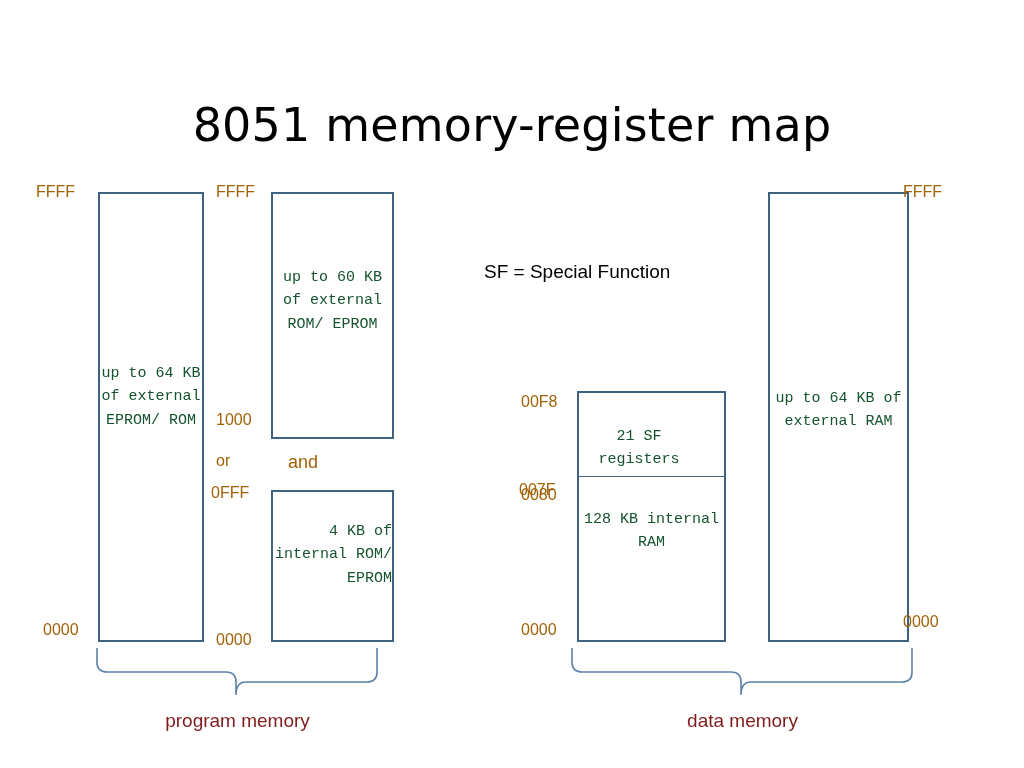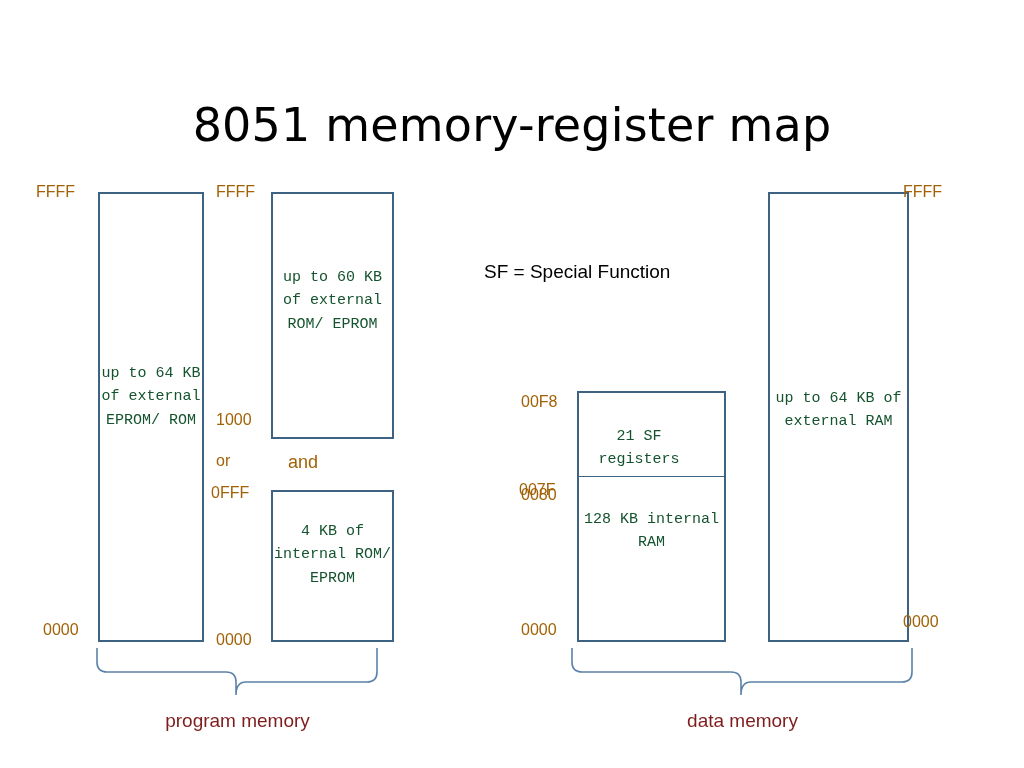--- a/index.html
+++ b/index.html
@@ -87,21 +87,21 @@
   <div class="box-text" style="left:100px; top:362px; width:102px;">up to 64 KB of external EPROM/ ROM</div>
   <div class="label" style="left:36px; top:183px;">FFFF</div>
   <div class="label" style="left:43px; top:621px;">0000</div>
 
   <div class="box" style="left:271px; top:192px; width:123px; height:247px;"></div>
   <div class="box-text" style="left:273px; top:266px; width:119px;">up to 60 KB of external ROM/ EPROM</div>
   <div class="label" style="left:216px; top:183px;">FFFF</div>
   <div class="label" style="left:216px; top:411px;">1000</div>
 
   <div class="box" style="left:271px; top:490px; width:123px; height:152px;"></div>
-  <div class="box-text" style="left:273px; top:520px; width:119px;">4 KB of internal ROM/ EPROM</div>
+  <div class="box-text" style="left:273px; top:520px; width:119px;text-align:right;">4 KB of internal ROM/ EPROM</div>
   <div class="label" style="left:211px; top:484px;">0FFF</div>
   <div class="label" style="left:216px; top:631px;">0000</div>
 
   <div class="label" style="left:216px; top:452px;">or</div>
   <div class="label" style="left:288px; top:452px; font-size:18px;">and</div>
 
   <div class="brace" style="left:95px; top:648px; width:285px; height:50px;">
     <svg width="285" height="50" viewBox="0 0 285 50">
       <path d="M2,0 L2,14 Q2,24 12,24 L131,24 Q141,24 141,34 L141,47 Q141,34 151,34 L272,34 Q282,34 282,24 L282,0" fill="none" stroke="#5b82a8" stroke-width="1.6" transform="translate(0,0)"></path>
     </svg>

